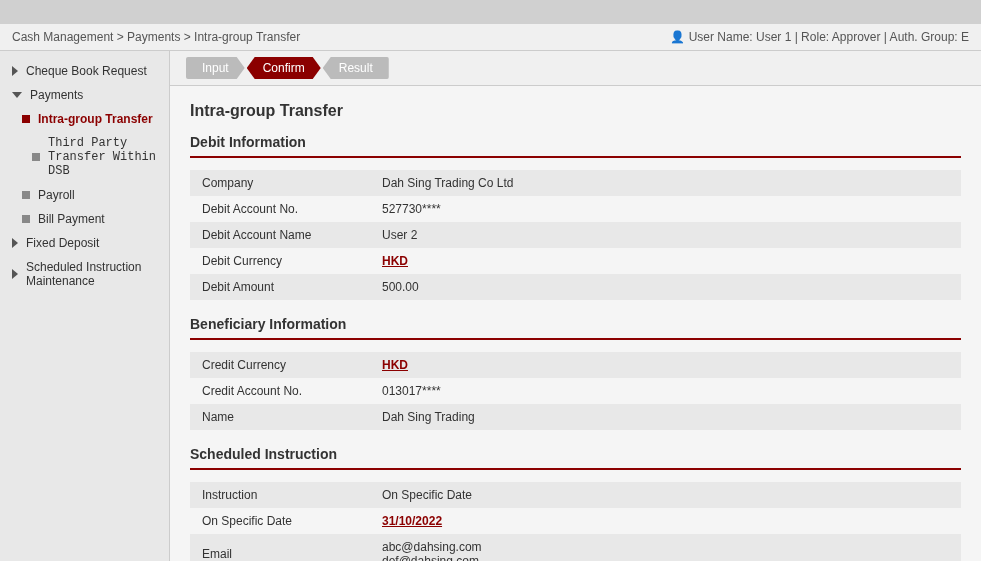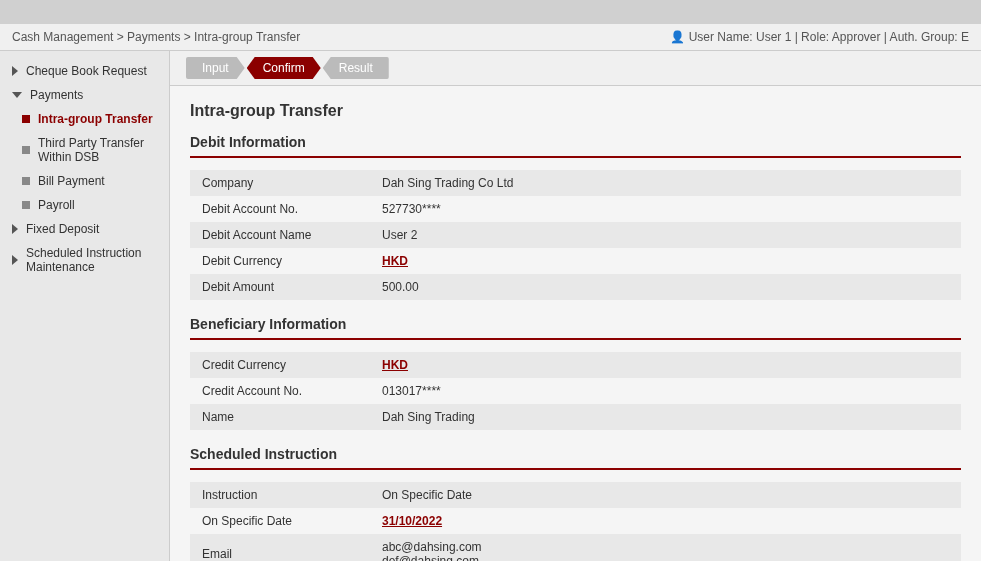--- a/index.html
+++ b/index.html
@@ -212,31 +212,31 @@
       <span>Cheque Book Request</span>
     </div>
     <div class="sidebar-item">
       <span class="triangle-down"></span>
       <span>Payments</span>
     </div>
     <div class="sidebar-item active" style="padding-left: 22px;">
       <span class="bullet"></span>
       <span>Intra-group Transfer</span>
     </div>
+    <div class="sidebar-item" style="padding-left: 32px; font-family: Liberation Mono, monospace;">
+      <span class="bullet-gray"></span>
+      <span>Third Party Transfer Within DSB</span>
+    </div>
     <div class="sidebar-item" style="padding-left: 22px;">
       <span class="bullet-gray"></span>
-      <span>Third Party Transfer Within DSB</span>
+      <span>Payroll</span>
     </div>
     <div class="sidebar-item" style="padding-left: 22px;">
       <span class="bullet-gray"></span>
       <span>Bill Payment</span>
-    </div>
-    <div class="sidebar-item" style="padding-left: 22px;">
-      <span class="bullet-gray"></span>
-      <span>Payroll</span>
     </div>
     <div class="sidebar-item">
       <span class="triangle-right"></span>
       <span>Fixed Deposit</span>
     </div>
     <div class="sidebar-item">
       <span class="triangle-right"></span>
       <span>Scheduled Instruction Maintenance</span>
     </div>
   </div>

